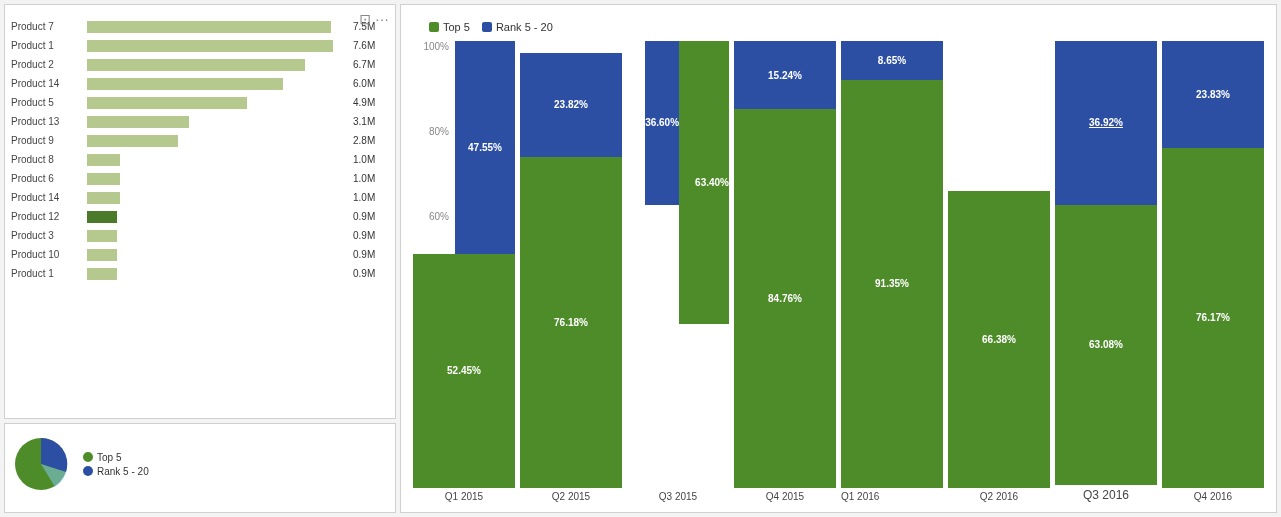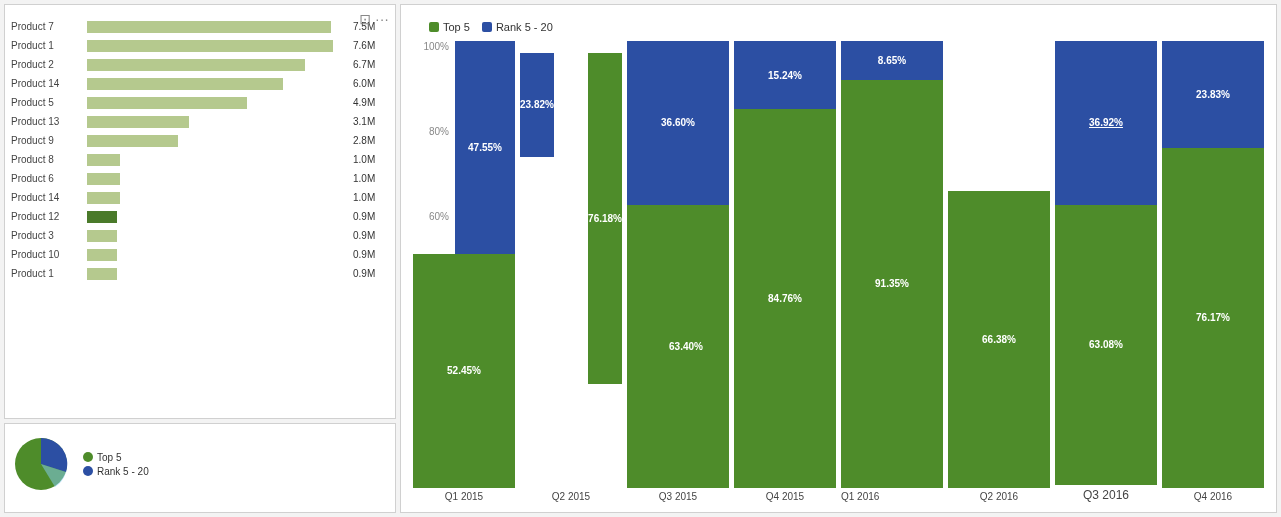--- a/index.html
+++ b/index.html
@@ -402,28 +402,28 @@
         </div>
       <div class="stacked-bars" id="stacked-bars" style="margin-left: 0px; flex: 1 1 0%; display: flex; align-items: stretch; gap: 5px; height: 100%;">
           <div style="flex: 1 1 0%; display: flex; flex-direction: column; align-items: stretch; justify-content: flex-end; height: 100%;">
             <div style="flex: 1 1 0%; display: flex; flex-direction: column; justify-content: flex-end; position: relative;">
               <div class="seg-blue" style="height: 47.55%; min-height: 14px; margin-left: 42px;">47.55%</div>
               <div class="seg-green" style="height: 52.45%; min-height: 20px;">52.45%</div>
             </div>
             <div class="col-label" style="font-size: 10px; color: rgb(68, 68, 68); text-align: center; margin-top: 3px; white-space: nowrap;">Q1 2015</div>
           </div>
           <div style="flex: 1 1 0%; display: flex; flex-direction: column; align-items: stretch; justify-content: flex-end; height: 100%;">
-            <div style="flex: 1 1 0%; display: flex; flex-direction: row; justify-content: space-between; position: relative; margin-top: 12px;">
+            <div style="flex: 1 1 0%; display: flex; flex-direction: column; justify-content: space-between; position: relative; margin-top: 12px;">
               <div class="seg-blue" style="height: 23.82%; min-height: 14px;">23.82%</div>
               <div class="seg-green" style="height: 76.18%; min-height: 20px;">76.18%</div>
             </div>
             <div class="col-label" style="font-size: 10px; color: rgb(68, 68, 68); text-align: center; margin-top: 3px; white-space: nowrap;">Q2 2015</div>
           </div>
           <div style="flex: 1 1 0%; display: flex; flex-direction: column; align-items: stretch; justify-content: flex-end; height: 100%;">
-            <div style="flex: 1 1 0%; display: flex; flex-direction: column; justify-content: flex-end; position: relative;">
+            <div style="flex: 1 1 0%; display: flex; flex-direction: row; justify-content: flex-end; position: relative;">
               <div class="seg-blue" style="height: 36.6%; min-height: 14px;">36.60%</div>
               <div class="seg-green" style="height: 63.4%; min-height: 20px; padding-left: 16px;">63.40%</div>
             </div>
             <div class="col-label" style="font-size: 10px; color: rgb(68, 68, 68); text-align: center; margin-top: 3px; white-space: nowrap;">Q3 2015</div>
           </div>
           <div style="flex: 1 1 0%; display: flex; flex-direction: column; align-items: stretch; justify-content: flex-end; height: 100%;">
             <div style="flex: 1 1 0%; display: flex; flex-direction: column; justify-content: flex-end; position: relative;">
               <div class="seg-blue" style="height: 15.24%; min-height: 14px;">15.24%</div>
               <div class="seg-green" style="height: 84.76%; min-height: 20px;">84.76%</div>
             </div>

